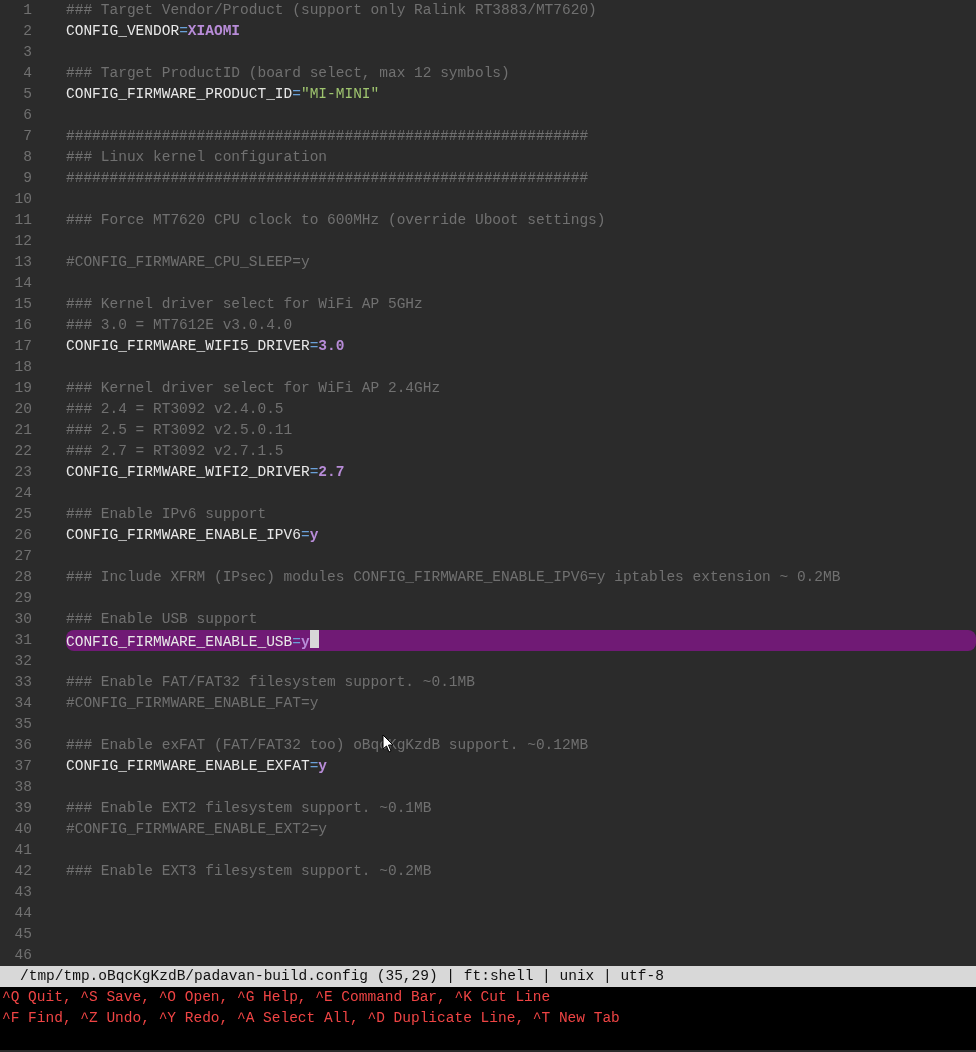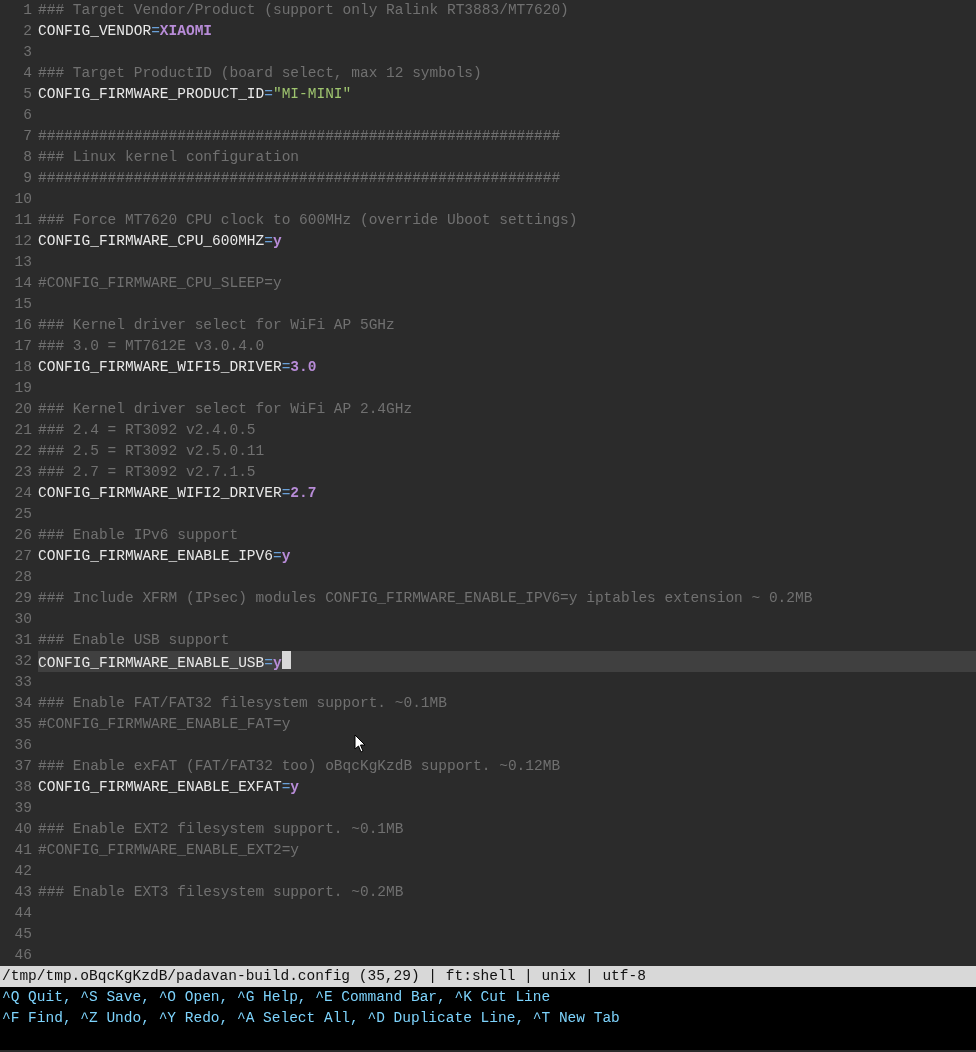--- a/index.html
+++ b/index.html
@@ -30,23 +30,25 @@
   }
   .gutter .ln, .code .cl {
     height: 21px;
     white-space: pre;
   }
   .code {
     flex: 1;
     background: #2b2b2b;
     padding-left: 2px;
     position: relative;
+    margin-left: 28px;
   }
   .cl.current {
-    background: #404040;
+    background: #701a75;
+    border-radius: 8px;
   }
   .c-comment { color: #707070; }
   .c-var { color: #e8e8e8; font-weight: 500; }
   .c-op { color: #6aa0d8; }
   .c-val { color: #b88cd8; font-weight: bold; }
   .c-str { color: #9fc56f; }
   .cursor-block {
     display: inline-block;
     width: 9px;
     height: 18px;
@@ -61,29 +63,29 @@
     height: 20px;
     pointer-events: none;
   }
   .status-bar {
     position: absolute;
     left: 0; top: 966px;
     width: 100%;
     height: 21px;
     background: #d8d8d8;
     color: #101010;
-    padding-left: 2px;
+    padding-left: 20px;
     white-space: pre;
   }
   .help-area {
     position: absolute;
     left: 0; top: 987px;
     width: 100%;
     background: #000000;
-    color: #7dd3fc;
+    color: #ef4444;
     padding-left: 2px;
   }
   .help-area .hl { height: 21px; white-space: pre; }
 </style>
 </head>
 <body>
 
 <div class="editor-area">
   <div class="gutter" id="gutter">
       <div class="ln">1</div>
@@ -138,21 +140,20 @@
       <div class="cl"><span class="c-var">CONFIG_VENDOR</span><span class="c-op">=</span><span class="c-val">XIAOMI</span></div>
       <div class="cl"><span></span></div>
       <div class="cl"><span class="c-comment">### Target ProductID (board select, max 12 symbols)</span></div>
       <div class="cl"><span class="c-var">CONFIG_FIRMWARE_PRODUCT_ID</span><span class="c-op">=</span><span class="c-str">"MI-MINI"</span></div>
       <div class="cl"><span></span></div>
       <div class="cl"><span class="c-comment">############################################################</span></div>
       <div class="cl"><span class="c-comment">### Linux kernel configuration</span></div>
       <div class="cl"><span class="c-comment">############################################################</span></div>
       <div class="cl"><span></span></div>
       <div class="cl"><span class="c-comment">### Force MT7620 CPU clock to 600MHz (override Uboot settings)</span></div>
-      <div class="cl"><span class="c-var">CONFIG_FIRMWARE_CPU_600MHZ</span><span class="c-op">=</span><span class="c-val">y</span></div>
       <div class="cl"><span></span></div>
       <div class="cl"><span class="c-comment">#CONFIG_FIRMWARE_CPU_SLEEP=y</span></div>
       <div class="cl"><span></span></div>
       <div class="cl"><span class="c-comment">### Kernel driver select for WiFi AP 5GHz</span></div>
       <div class="cl"><span class="c-comment">### 3.0 = MT7612E v3.0.4.0</span></div>
       <div class="cl"><span class="c-var">CONFIG_FIRMWARE_WIFI5_DRIVER</span><span class="c-op">=</span><span class="c-val">3.0</span></div>
       <div class="cl"><span></span></div>
       <div class="cl"><span class="c-comment">### Kernel driver select for WiFi AP 2.4GHz</span></div>
       <div class="cl"><span class="c-comment">### 2.4 = RT3092 v2.4.0.5</span></div>
       <div class="cl"><span class="c-comment">### 2.5 = RT3092 v2.5.0.11</span></div>

